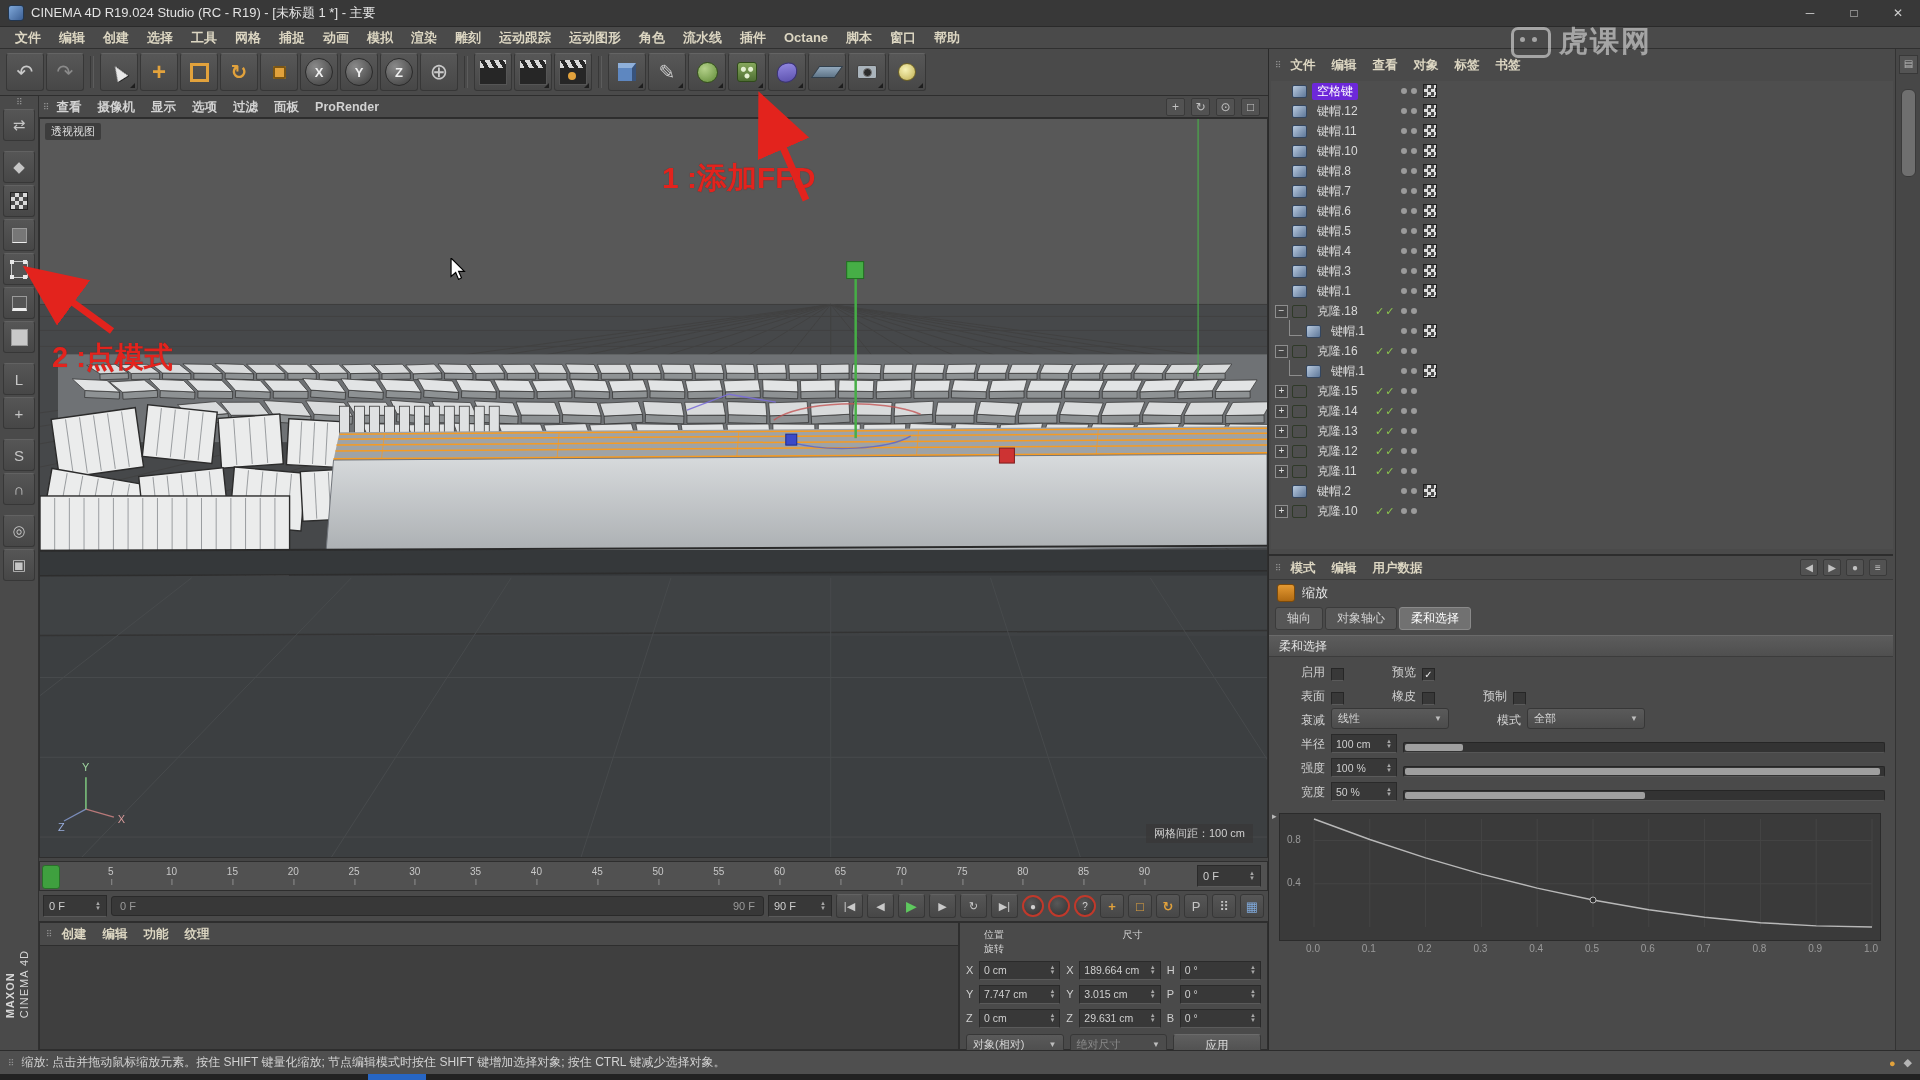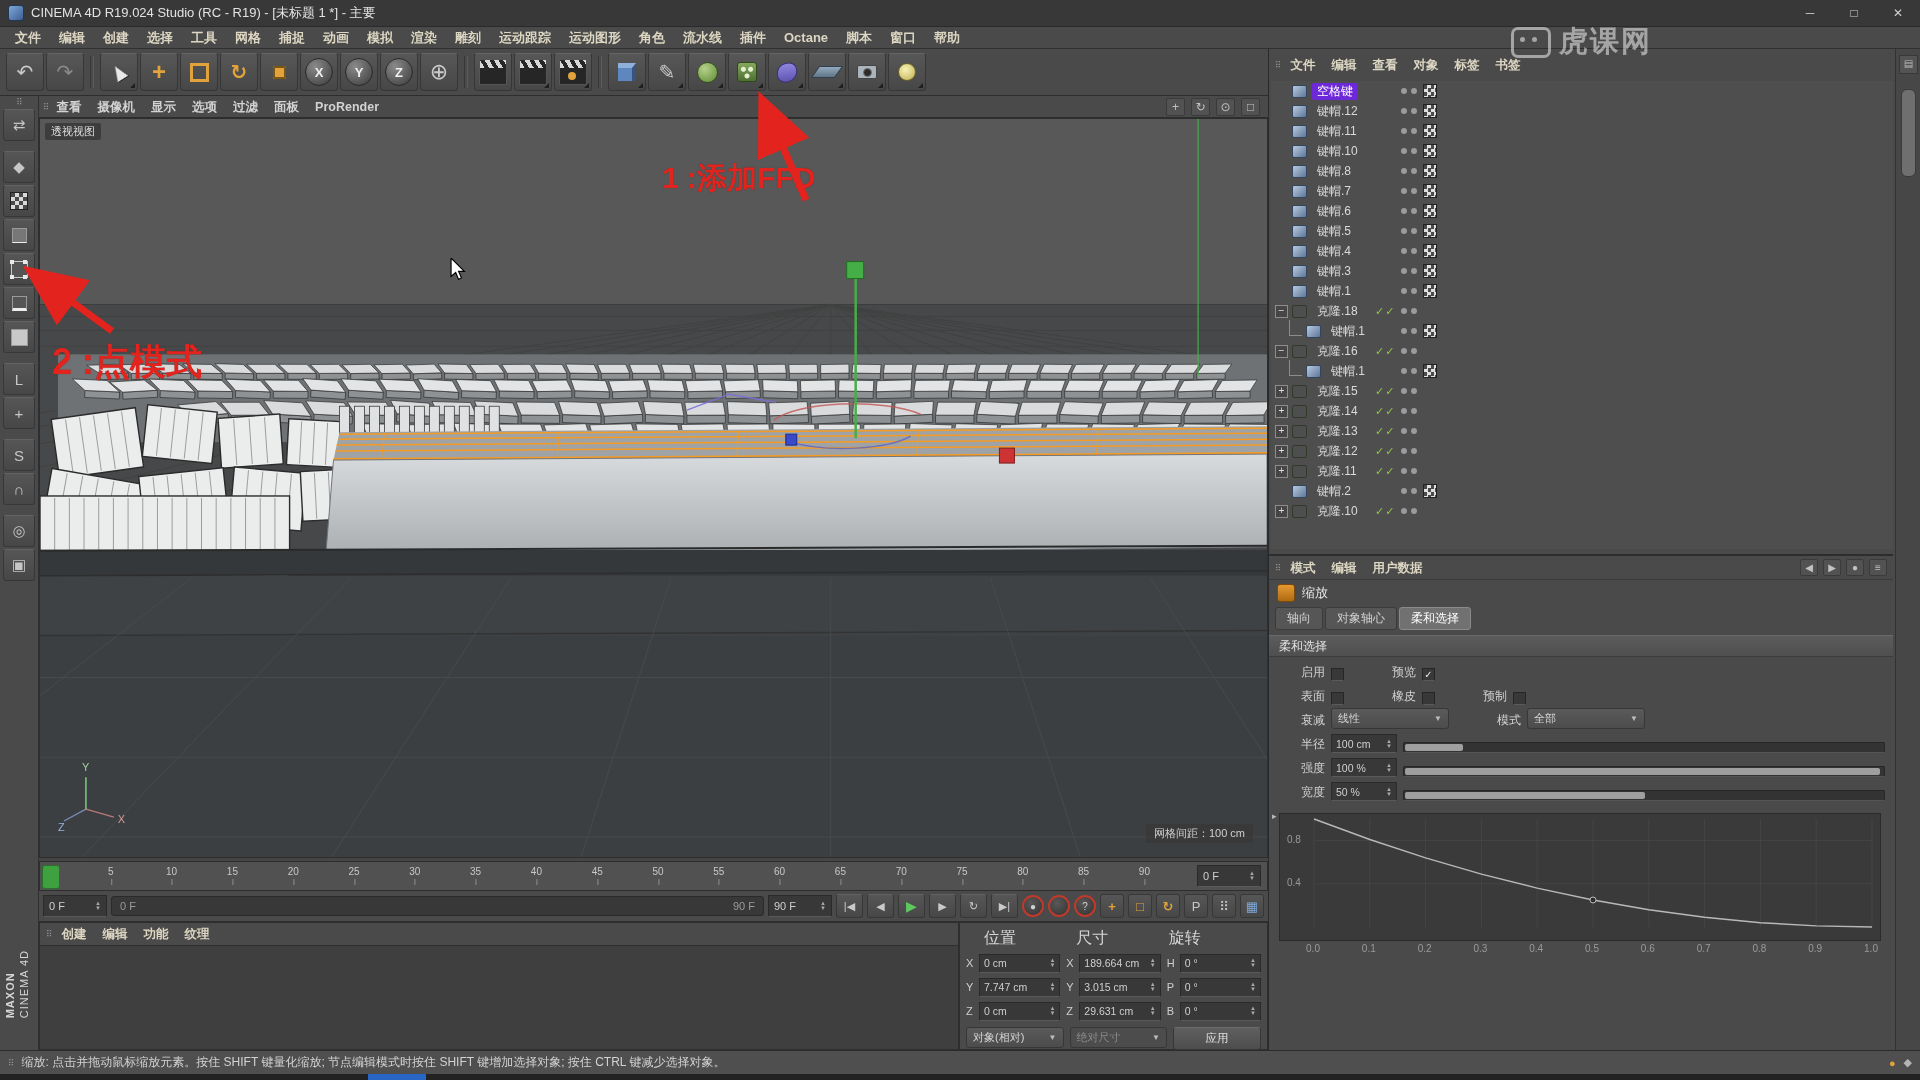--- a/index.html
+++ b/index.html
@@ -76,21 +76,21 @@
   .trbtn.play{color:#5ec85e;font-size:14px;}
   .recbtn{width:22px;height:22px;border-radius:50%;background:radial-gradient(circle at 40% 35%,#585858,#333);border:2px solid #c0392b;box-sizing:border-box;display:flex;align-items:center;justify-content:center;color:#d0d0d0;font-size:10px;}
   .keytog{width:24px;height:24px;border-radius:3px;background:linear-gradient(#565656,#474747);border:1px solid #373737;display:flex;align-items:center;justify-content:center;color:#e2a23c;font-size:13px;font-weight:bold;box-sizing:border-box;}
   .keytog.gray{color:#c5c5c5;font-weight:normal;}
   .keytog.blue{color:#7fa8d9;}
   
   .materials{position:absolute;left:0;top:826px;width:920px;bottom:0;background:#3f3f3f;border:1px solid #2e2e2e;box-sizing:border-box;}
   .panel-menu{height:22px;background:#4a4a4a;border-bottom:1px solid #2e2e2e;display:flex;align-items:center;padding:0 6px;gap:2px;}
   .panel-menu .menu-item{font-size:12.5px;padding:0 8px;}
   .coords{position:absolute;left:920px;top:826px;width:309px;bottom:0;background:#4a4a4a;border:1px solid #2e2e2e;box-sizing:border-box;padding:3px 6px;}
-  .coord-head{display:grid;grid-template-columns:1fr 1fr 1fr;font-size:16px;color:#d5d5d5;padding:2px 0 3px 18px;}
+  .coord-head{display:grid;grid-template-columns:1fr 1fr;font-size:10px;color:#d5d5d5;padding:2px 0 3px 18px;}
   .coord-grid{display:grid;grid-template-columns:1fr 1fr 1fr;grid-auto-rows:22px;column-gap:6px;row-gap:2px;}
   .cfield{display:flex;align-items:center;gap:3px;}
   .cfield .lab{width:10px;font-size:11px;color:#cfcfcf;}
   .cfield .fbox{flex:1;height:19px;font-size:10.5px;padding:0 4px;}
   .coord-bottom{display:grid;grid-template-columns:1fr 1fr 88px;gap:6px;margin-top:5px;}
   .dropdown{height:21px;background:linear-gradient(#5a5a5a,#4c4c4c);border:1px solid #373737;border-radius:3px;font-size:11px;color:#d5d5d5;display:flex;align-items:center;padding:0 6px;box-sizing:border-box;}
   .dropdown .dd{margin-left:auto;font-size:8px;color:#bdbdbd;}
   .dropdown.disabled{color:#8b8b8b;background:#4c4c4c;}
   .apply-btn{height:21px;background:linear-gradient(#5f5f5f,#4d4d4d);border:1px solid #373737;border-top-color:#6a6a6a;border-radius:3px;font-size:11.5px;color:#e0e0e0;display:flex;align-items:center;justify-content:center;}
   
@@ -149,21 +149,21 @@
   .statusbar{position:absolute;left:0;bottom:6px;width:1920px;height:24px;background:#4f4f4f;border-top:1px solid #2c2c2c;display:flex;align-items:center;padding:0 8px;box-sizing:border-box;gap:8px;}
   .statusbar .text{font-size:12px;color:#d2d2d2;white-space:nowrap;}
   .statusbar .right-icons{margin-left:auto;display:flex;gap:8px;align-items:center;}
   .sb-ico{font-size:11px;color:#b5b5b5;}
   .sb-ico.orange{color:#e2a23c;}
   .taskstrip{position:absolute;left:0;bottom:0;width:1920px;height:6px;background:#222;}
   .taskstrip .blue{position:absolute;left:368px;width:58px;height:6px;background:#2766c4;}
   
   .ann{position:absolute;color:#e3231d;font-weight:bold;z-index:55;text-shadow:0 0 1px rgba(0,0,0,.3);}
   .ann1{left:662px;top:158px;font-size:30px;}
-  .ann2{left:52px;top:338px;font-size:36px;}
+  .ann2{left:52px;top:338px;font-size:29px;}
   #overlay-arrows{position:absolute;left:0;top:0;width:1920px;height:1080px;pointer-events:none;z-index:60;}
   .watermark{position:absolute;right:28px;top:22px;display:flex;align-items:center;gap:8px;z-index:70;opacity:.5;}
   .wm-logo{width:34px;height:25px;border:3px solid #fff;border-radius:7px;position:relative;}
   .wm-logo::before{content:"";position:absolute;left:6px;top:7px;width:5px;height:5px;border-radius:50%;background:#fff;box-shadow:12px 0 0 #fff;}
   .wm-text{font-size:29px;color:#fff;font-weight:bold;letter-spacing:2px;}
   .maxon{position:absolute;left:4px;top:950px;display:flex;gap:2px;z-index:20;}
   .maxon span{writing-mode:vertical-rl;transform:rotate(180deg);font-size:11px;color:#d6d6d6;letter-spacing:1px;}
   .maxon .m1{font-weight:bold;}
   .cursor-svg{position:absolute;left:450px;top:258px;z-index:58;}
   .ol{stroke:#f59b23;stroke-width:1.5;}

